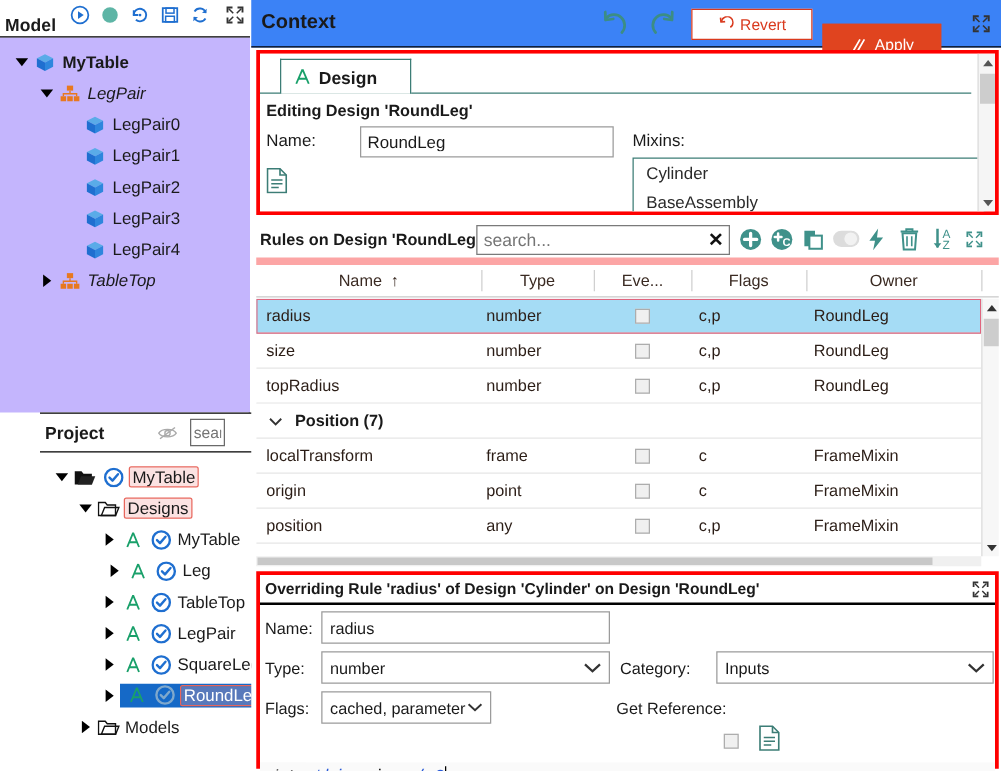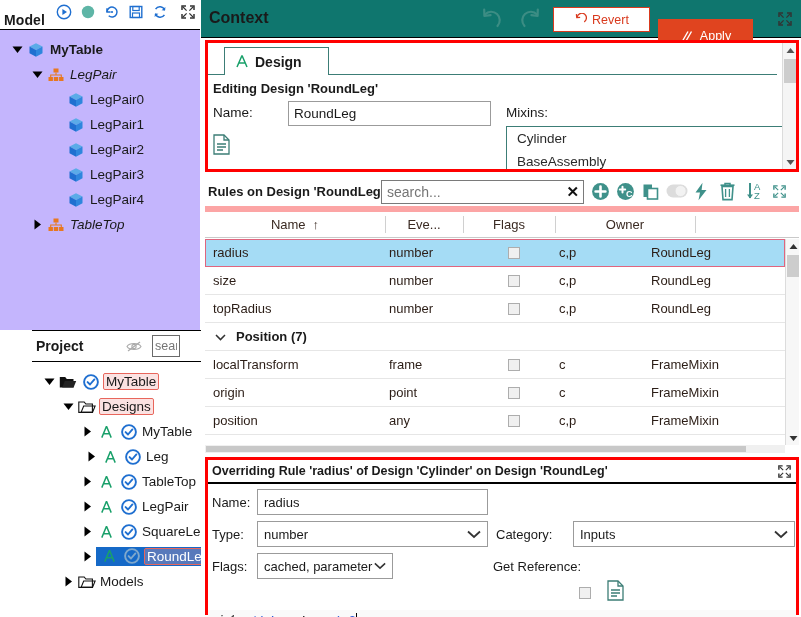--- a/index.html
+++ b/index.html
@@ -90,21 +90,21 @@
   }
   #project-scrollthumb {
     position:absolute; right:3px; top:36px; width:10px; height:210px;
     background:#c5c5c5; border:1px solid #a8a8a8;
   }
 
   
   #right-col { position:absolute; left:201px; top:0; width:600px; height:617px; background:#fff; }
 
   
-  #ctx-head { position:relative; height:38px; border-bottom:1px solid #000; background:#0f766e; }
+  #ctx-head { position:relative; height:38px; border-bottom:1px solid #000; background:#3b82f6; }
   #ctx-title { position:absolute; left:8px; top:9px; font-weight:bold; font-size:16px; }
   #undo-btn { position:absolute; left:277px; top:6px; cursor:pointer; }
   #redo-btn { position:absolute; left:317px; top:6px; cursor:pointer; }
   #revert-btn {
     position:absolute; left:352px; top:7px;
     width:97px; height:25px; border:1.5px solid #d93a1e; background:#fff;
     display:flex; align-items:center; justify-content:center; gap:5px;
     color:#d93a1e; font-size:12.5px; cursor:pointer;
   }
   #apply-btn {
@@ -726,20 +726,23 @@
           </span>
         </div>
       </div>
 
       <div id="rules-table">
         <div id="rules-header">
             <div class="hcell c-name">
               <span>Name</span>
               <span style="margin-left: 7px;">↑</span>
             </div>
+            <div class="hcell c-type">
+              <span>Type</span>
+            </div>
             <div class="hcell c-eve">
               <span>Eve...</span>
             </div>
             <div class="hcell c-flags">
               <span>Flags</span>
             </div>
             <div class="hcell c-own">
               <span>Owner</span>
             </div>
             <div class="hcell c-last"></div>

